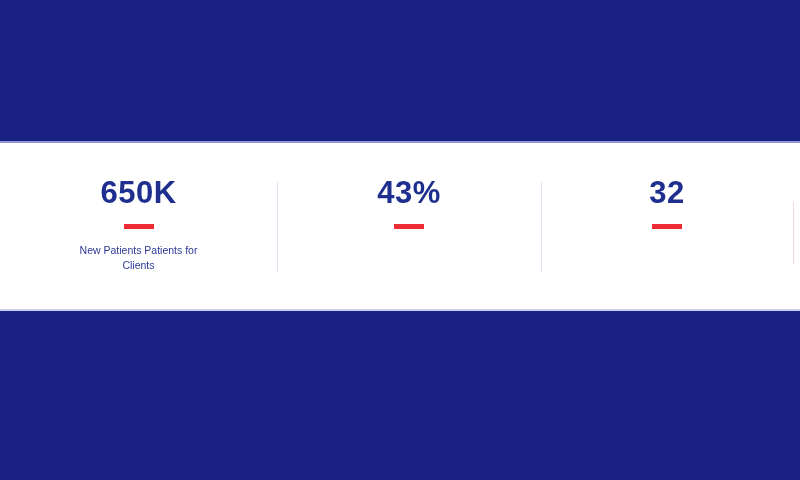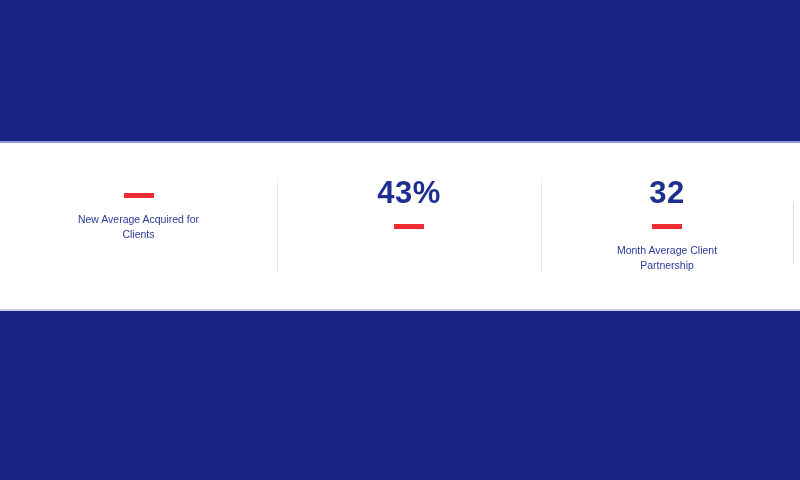--- a/index.html
+++ b/index.html
@@ -106,35 +106,34 @@
 </style>
 </head>
 <body>
 
 <div id="page">
 
   <div class="stats-band">
     <div class="stats-row">
 
       <div class="stat stat-1">
+        <div class="stat-value">650K</div>
         <div class="stat-rule"></div>
-        <div class="stat-caption">New Average Acquired for
+        <div class="stat-caption">New Patients Patients for
 Clients</div>
       </div>
 
       <div class="stat stat-2">
         <div class="stat-value">43%</div>
         <div class="stat-rule"></div>
       </div>
 
       <div class="stat stat-3">
         <div class="stat-value">32</div>
         <div class="stat-rule"></div>
-        <div class="stat-caption">Month Average Client
-Partnership</div>
       </div>
 
       <div class="stat stat-4"></div>
 
       <div class="divider divider-1"></div>
       <div class="divider divider-2"></div>
       <div class="divider divider-3"></div>
 
     </div>
   </div>

